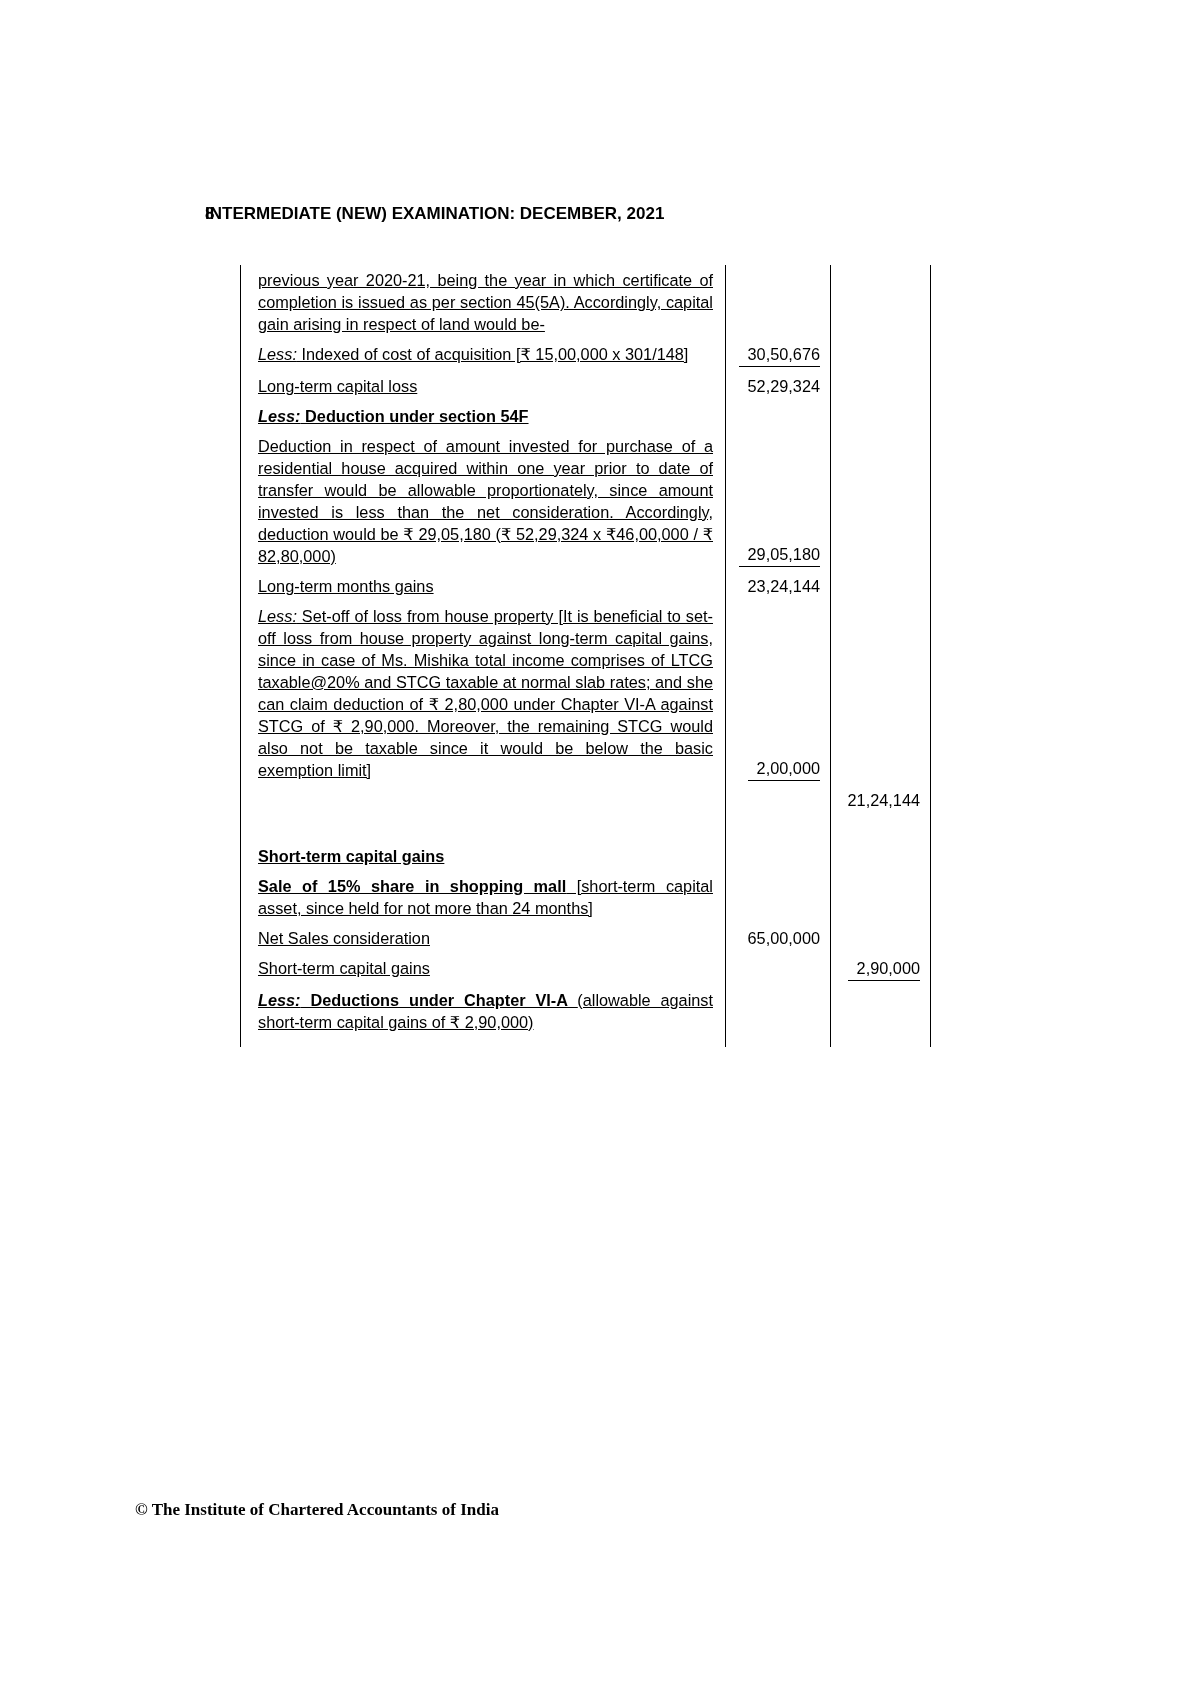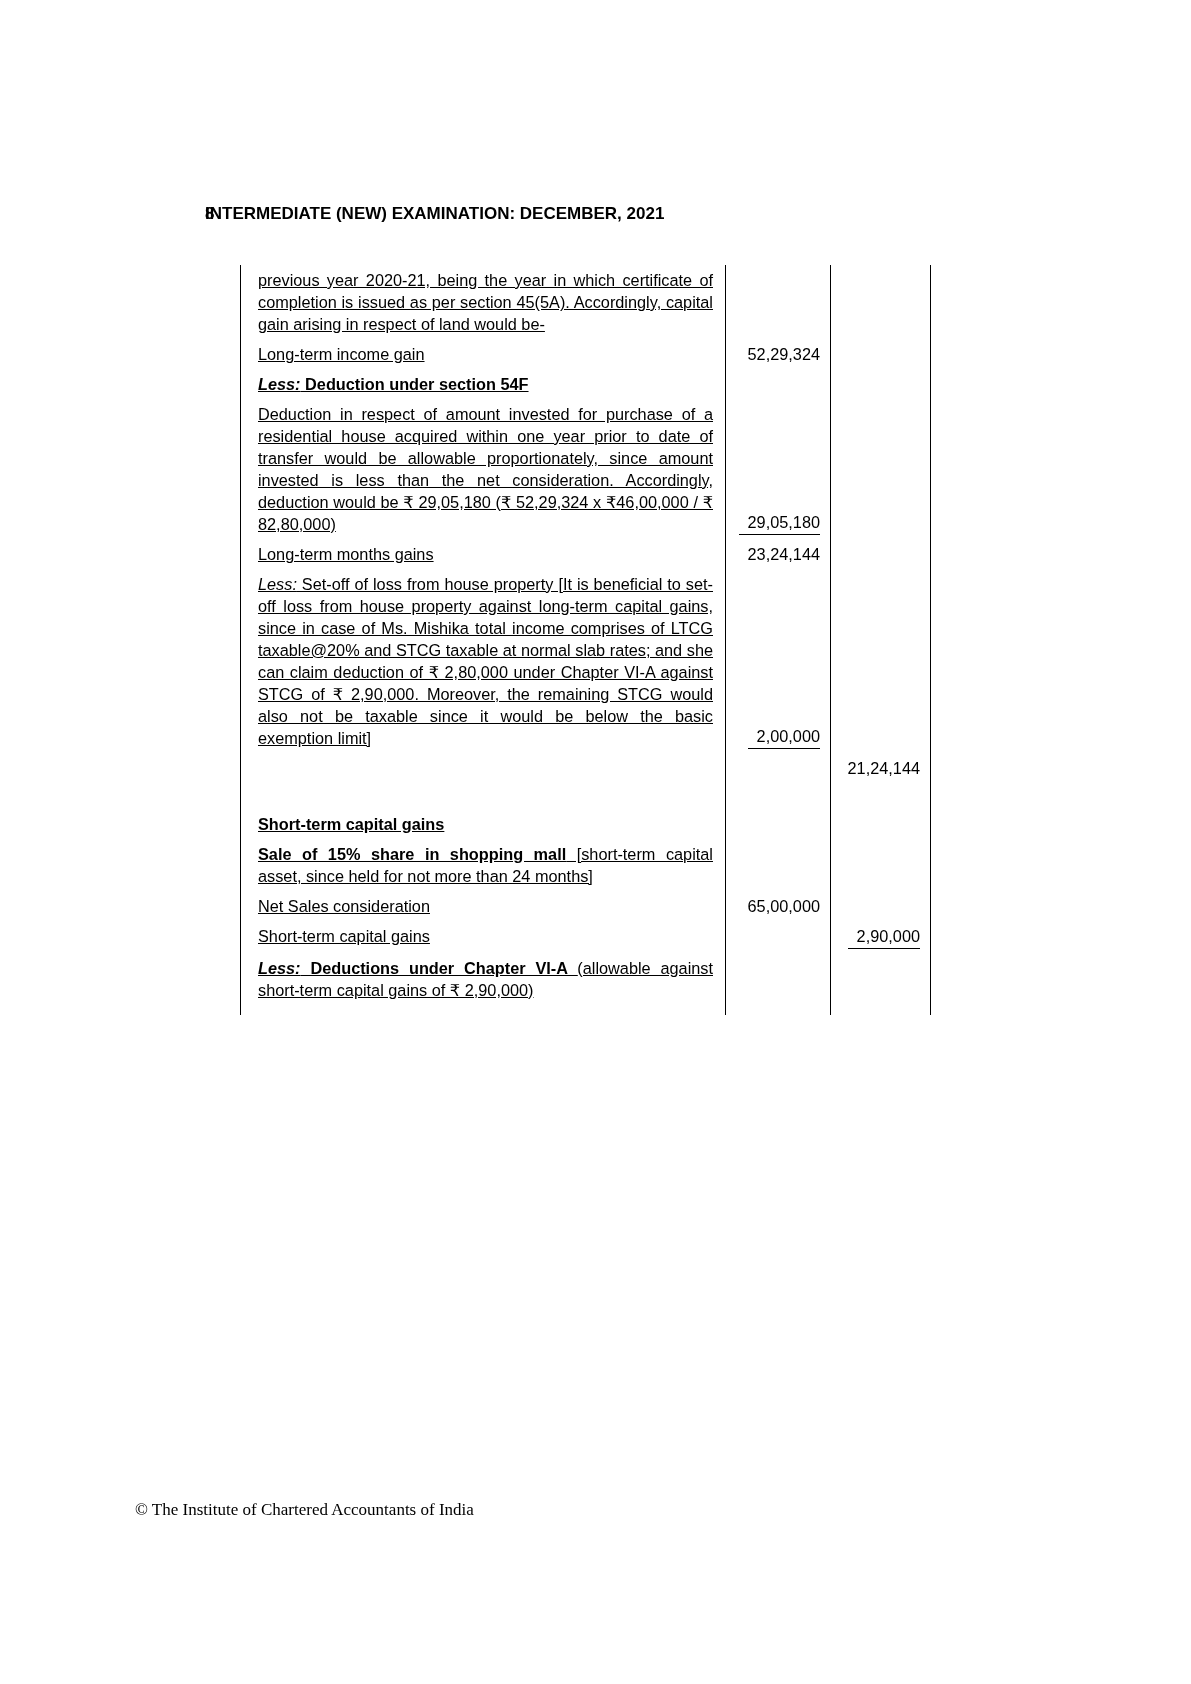--- a/index.html
+++ b/index.html
@@ -82,21 +82,21 @@
     border-bottom: 1px solid #000;
     padding-left: 9px;
     padding-bottom: 1px;
   }
   .footer {
     position: absolute;
     left: 135px;
     top: 1500px;
     font-family: "Liberation Serif", "DejaVu Serif", serif;
     font-size: 17px;
-    font-weight: normal;
+    font-weight: bold;
   }
 </style>
 </head>
 <body>
 
 <div class="sheet">
 
   <div class="header">
     <span class="page-number">8</span>
     <span class="header-title">INTERMEDIATE (NEW) EXAMINATION: DECEMBER, 2021</span>
@@ -111,21 +111,28 @@
     <tbody id="table-body">
         <tr>
           <td class="desc">
             <div class="para"><span>previous year 2020-21, being the year in which certificate of completion is issued as per section 45(5A). Accordingly, capital gain arising in respect of land would be-</span></div>
           </td>
           <td class="amt vt"></td>
           <td class="amt vt"></td>
         </tr>
         <tr>
           <td class="desc">
-            <div class="para"><span>Long-term income gain</span></div>
+            <div class="para hang"><span class="i">Less:</span><span> Indexed of cost of acquisition [₹ 15,00,000 x 301/148]</span></div>
+          </td>
+          <td class="amt vb"><span class="num u">30,50,676</span></td>
+          <td class="amt vb"></td>
+        </tr>
+        <tr>
+          <td class="desc">
+            <div class="para"><span>Long-term capital loss</span></div>
           </td>
           <td class="amt vt"><span class="num">52,29,324</span></td>
           <td class="amt vt"></td>
         </tr>
         <tr>
           <td class="desc">
             <div class="para"><span class="b i">Less:</span><span class="b"> Deduction under section 54F</span></div>
           </td>
           <td class="amt vt"></td>
           <td class="amt vt"></td>

